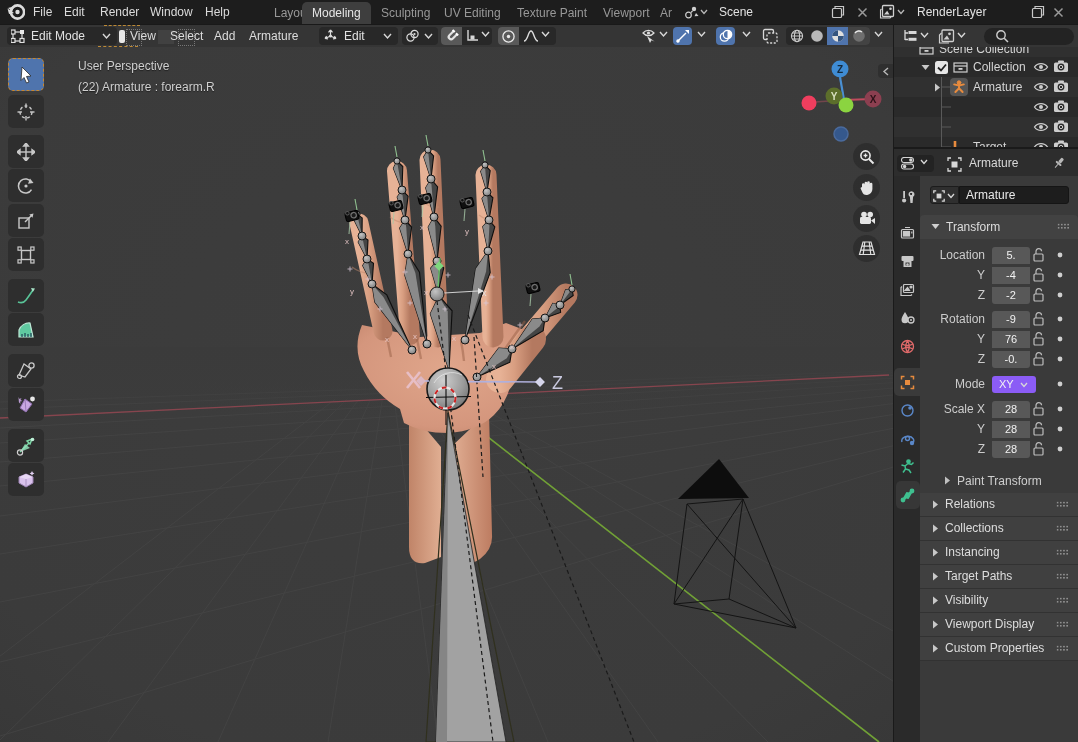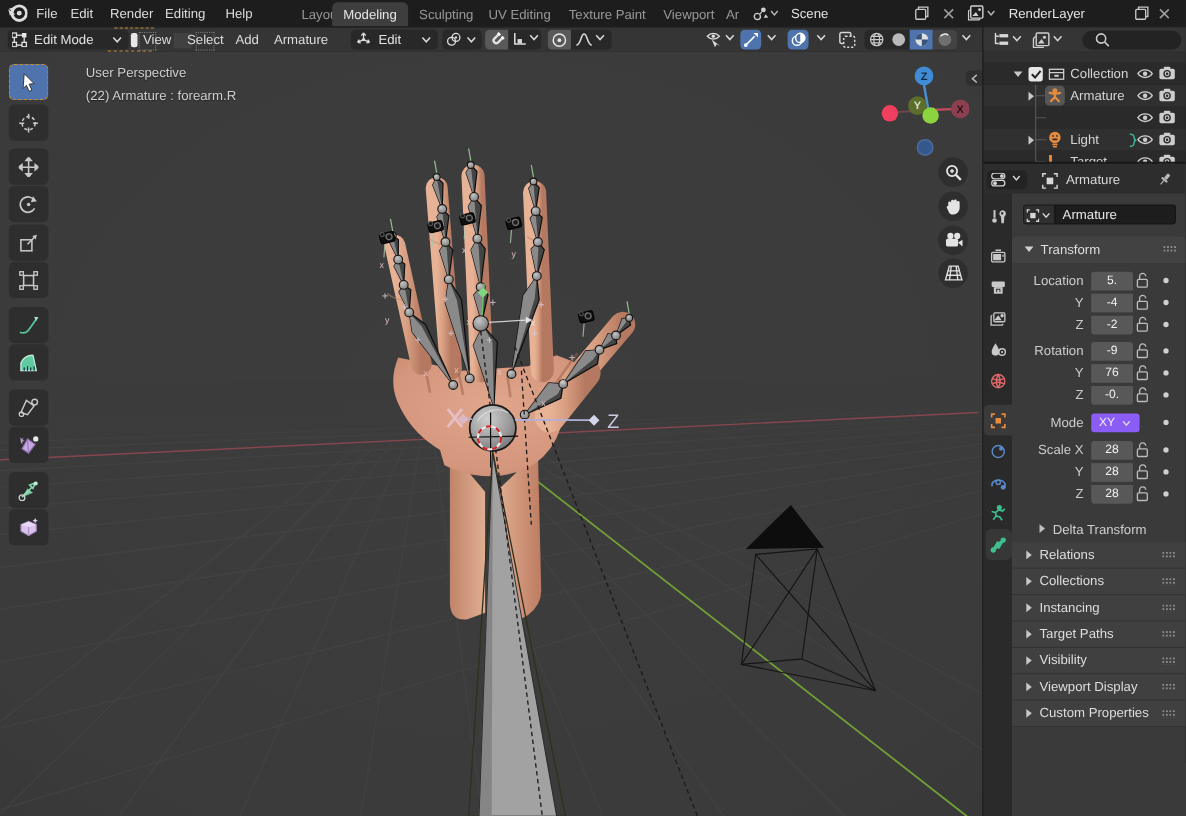--- a/index.html
+++ b/index.html
@@ -46,21 +46,21 @@
   <div id="row1">
     <svg class="abs" style="left:7px;top:3px" width="18" height="17" viewBox="0 0 18 17">
       <circle cx="10.5" cy="9" r="6.6" fill="none" stroke="#dcdcdc" stroke-width="2.6"></circle>
       <circle cx="10.5" cy="9" r="2.2" fill="#dcdcdc"></circle>
       <path d="M1,5 L8,3 L5,8 Z" fill="#dcdcdc"></path>
       <path d="M0.5,5.5 L7,10 L2,11 Z" fill="#dcdcdc"></path>
     </svg>
     <span class="menu1" style="left:33px">File</span>
     <span class="menu1" style="left:64px">Edit</span>
     <span class="menu1" style="left:100px">Render</span>
-    <span class="menu1" style="left:150px">Editing</span>
+    <span class="menu1" style="left:150px">Window</span>
     <span class="menu1" style="left:205px">Help</span>
     <span class="wtab" style="left:264px">Layout</span>
     <span class="wtab active" style="left:302px">Modeling</span>
     <span class="wtab" style="left:371px">Sculpting</span>
     <span class="wtab" style="left:434px">UV Editing</span>
     <span class="wtab" style="left:507px">Texture Paint</span>
     <span class="wtab" style="left:593px">Viewport</span>
     <span class="wtab" style="left:650px">Ar</span>
 
     <svg class="abs" style="left:684px;top:5px" width="15" height="14" viewBox="0 0 15 14">
@@ -691,20 +691,28 @@
   </div>
 
   <div id="outliner">
     <div class="abs" style="left:0;top:0;width:184px;height:10px;background:#303030"></div>
     <div class="abs" style="left:0;top:10px;width:184px;height:20px;background:#2a2a2a"></div>
     <div class="abs" style="left:0;top:30px;width:184px;height:20px;background:#303030"></div>
     <div class="abs" style="left:0;top:50px;width:184px;height:20px;background:#2a2a2a"></div>
     <div class="abs" style="left:0;top:70px;width:184px;height:20px;background:#303030"></div>
     <div class="abs" style="left:0;top:90px;width:184px;height:12px;background:#2a2a2a"></div>
 
+    <div class="orow" style="top:-8px">
+      <svg class="abs" style="left:25px;top:4px" width="15" height="13" viewBox="0 0 15 13">
+        <rect x="1" y="2" width="13" height="9" fill="none" stroke="#d0d0d0" stroke-width="1.2"></rect>
+        <line x1="1" y1="5" x2="14" y2="5" stroke="#d0d0d0" stroke-width="1.2"></line>
+        <rect x="5.5" y="7" width="4" height="1.8" fill="#d0d0d0"></rect>
+      </svg>
+      <span style="position:absolute;left:45px">Scene Collection</span>
+    </div>
 
     <svg class="abs" style="left:0;top:0" width="184" height="102">
       <g stroke="#595959" stroke-width="1" fill="none">
         <path d="M47.5,30 L47.5,100 "></path>
         <line x1="47.5" y1="40" x2="57" y2="40"></line>
         <line x1="47.5" y1="60" x2="57" y2="60"></line>
         <line x1="47.5" y1="80" x2="57" y2="80"></line>
         <line x1="47.5" y1="100" x2="57" y2="100"></line>
       </g>
     </svg>
@@ -734,41 +742,20 @@
       <svg class="abs" style="left:58px;top:3px" width="14" height="14" viewBox="0 0 14 14">
         <g stroke="#e78b3e" stroke-width="2" stroke-linecap="round" fill="none">
         <circle cx="7" cy="2.6" r="1.8" fill="#e78b3e" stroke-width="1"></circle>
         <path d="M7,4.5 L7,8.2 M7,5.5 L2.2,4.4 M7,5.5 L11.8,4.4 M7,8.2 L3.4,12 M7,8.2 L10.6,12"></path>
           </g>
       </svg>
       <span style="position:absolute;left:79px">Armature</span>
     </div>
 
 
-    <div class="orow" style="top:70px">
-      <svg class="abs" style="left:40px;top:6px" width="7" height="9">
-          <path d="M1,0.5 L6,4.5 L1,8.5 Z" fill="#c8c8c8"></path>
-        </svg>
-      <svg class="abs" style="left:58px;top:2px" width="14" height="16" viewBox="0 0 14 16">
-        <g fill="#e78b3e">
-            <circle cx="7" cy="6" r="5.2"></circle>
-            <rect x="4.6" y="11.5" width="4.8" height="1.6"></rect>
-            <rect x="5.2" y="13.7" width="3.6" height="1.4"></rect>
-          </g>
-        <g fill="#2a2a2a">
-            <circle cx="5.2" cy="4.6" r="0.8"></circle>
-            <circle cx="8.8" cy="4.6" r="0.8"></circle>
-            <path d="M4.8,7 h4.4 v1.6 h-4.4 z"></path>
-          </g>
-      </svg>
-      <span style="position:absolute;left:79px">Light</span>
-      <svg class="abs" style="left:132px;top:4px" width="8" height="13">
-          <path d="M1,1 Q5,1 5,4 Q5,6.5 7,6.5 Q5,6.5 5,9 Q5,12 1,12" fill="none" stroke="#3fbf9f" stroke-width="1.2"></path>
-        </svg>
-    </div>
 
     <div class="orow" style="top:90px">
       <svg class="abs" style="left:58px;top:3px" width="14" height="14" viewBox="0 0 14 14">
         <path d="M3,1 L3,11 L12,11" fill="none" stroke="#e78b3e" stroke-width="2.6"></path>
       </svg>
       <span style="position:absolute;left:79px">Target</span>
     </div>
 
     <svg class="abs" style="left:138px;top:0" width="46" height="102" viewBox="0 0 46 102">
       <g id="eyecams">
@@ -1022,21 +1009,21 @@
 <circle cx="166" cy="210" r="2.4" fill="#cfcfcf"></circle>
 <circle cx="166" cy="235" r="2.4" fill="#cfcfcf"></circle>
 <circle cx="166" cy="260" r="2.4" fill="#cfcfcf"></circle>
 <circle cx="166" cy="280" r="2.4" fill="#cfcfcf"></circle>
 <circle cx="166" cy="300" r="2.4" fill="#cfcfcf"></circle>
 </svg>
 
     <svg class="abs" style="left:50px;top:327px" width="7" height="9">
         <path d="M1,0.5 L6,4.5 L1,8.5 Z" fill="#c0c0c0"></path>
       </svg>
-    <span class="prow" style="left:63px;top:325px">Delta Transform</span>
+    <span class="prow" style="left:63px;top:325px">Paint Transform</span>
 
     <div id="panels">
 <div class="abs" style="left:26px;top:344px;width:158px;height:24px;background:#404040;border-bottom:1px solid #323232;box-sizing:border-box"></div>
 <svg class="abs" style="left:38px;top:351px" width="7" height="9">
           <path d="M1,0.5 L6,4.5 L1,8.5 Z" fill="#c8c8c8"></path>
         </svg>
 <span class="phead" style="left:51px;top:348px">Relations</span>
 <div class="dots" style="left:162px;top:352px"></div>
 <div class="abs" style="left:26px;top:368px;width:158px;height:24px;background:#404040;border-bottom:1px solid #323232;box-sizing:border-box"></div>
 <svg class="abs" style="left:38px;top:375px" width="7" height="9">

